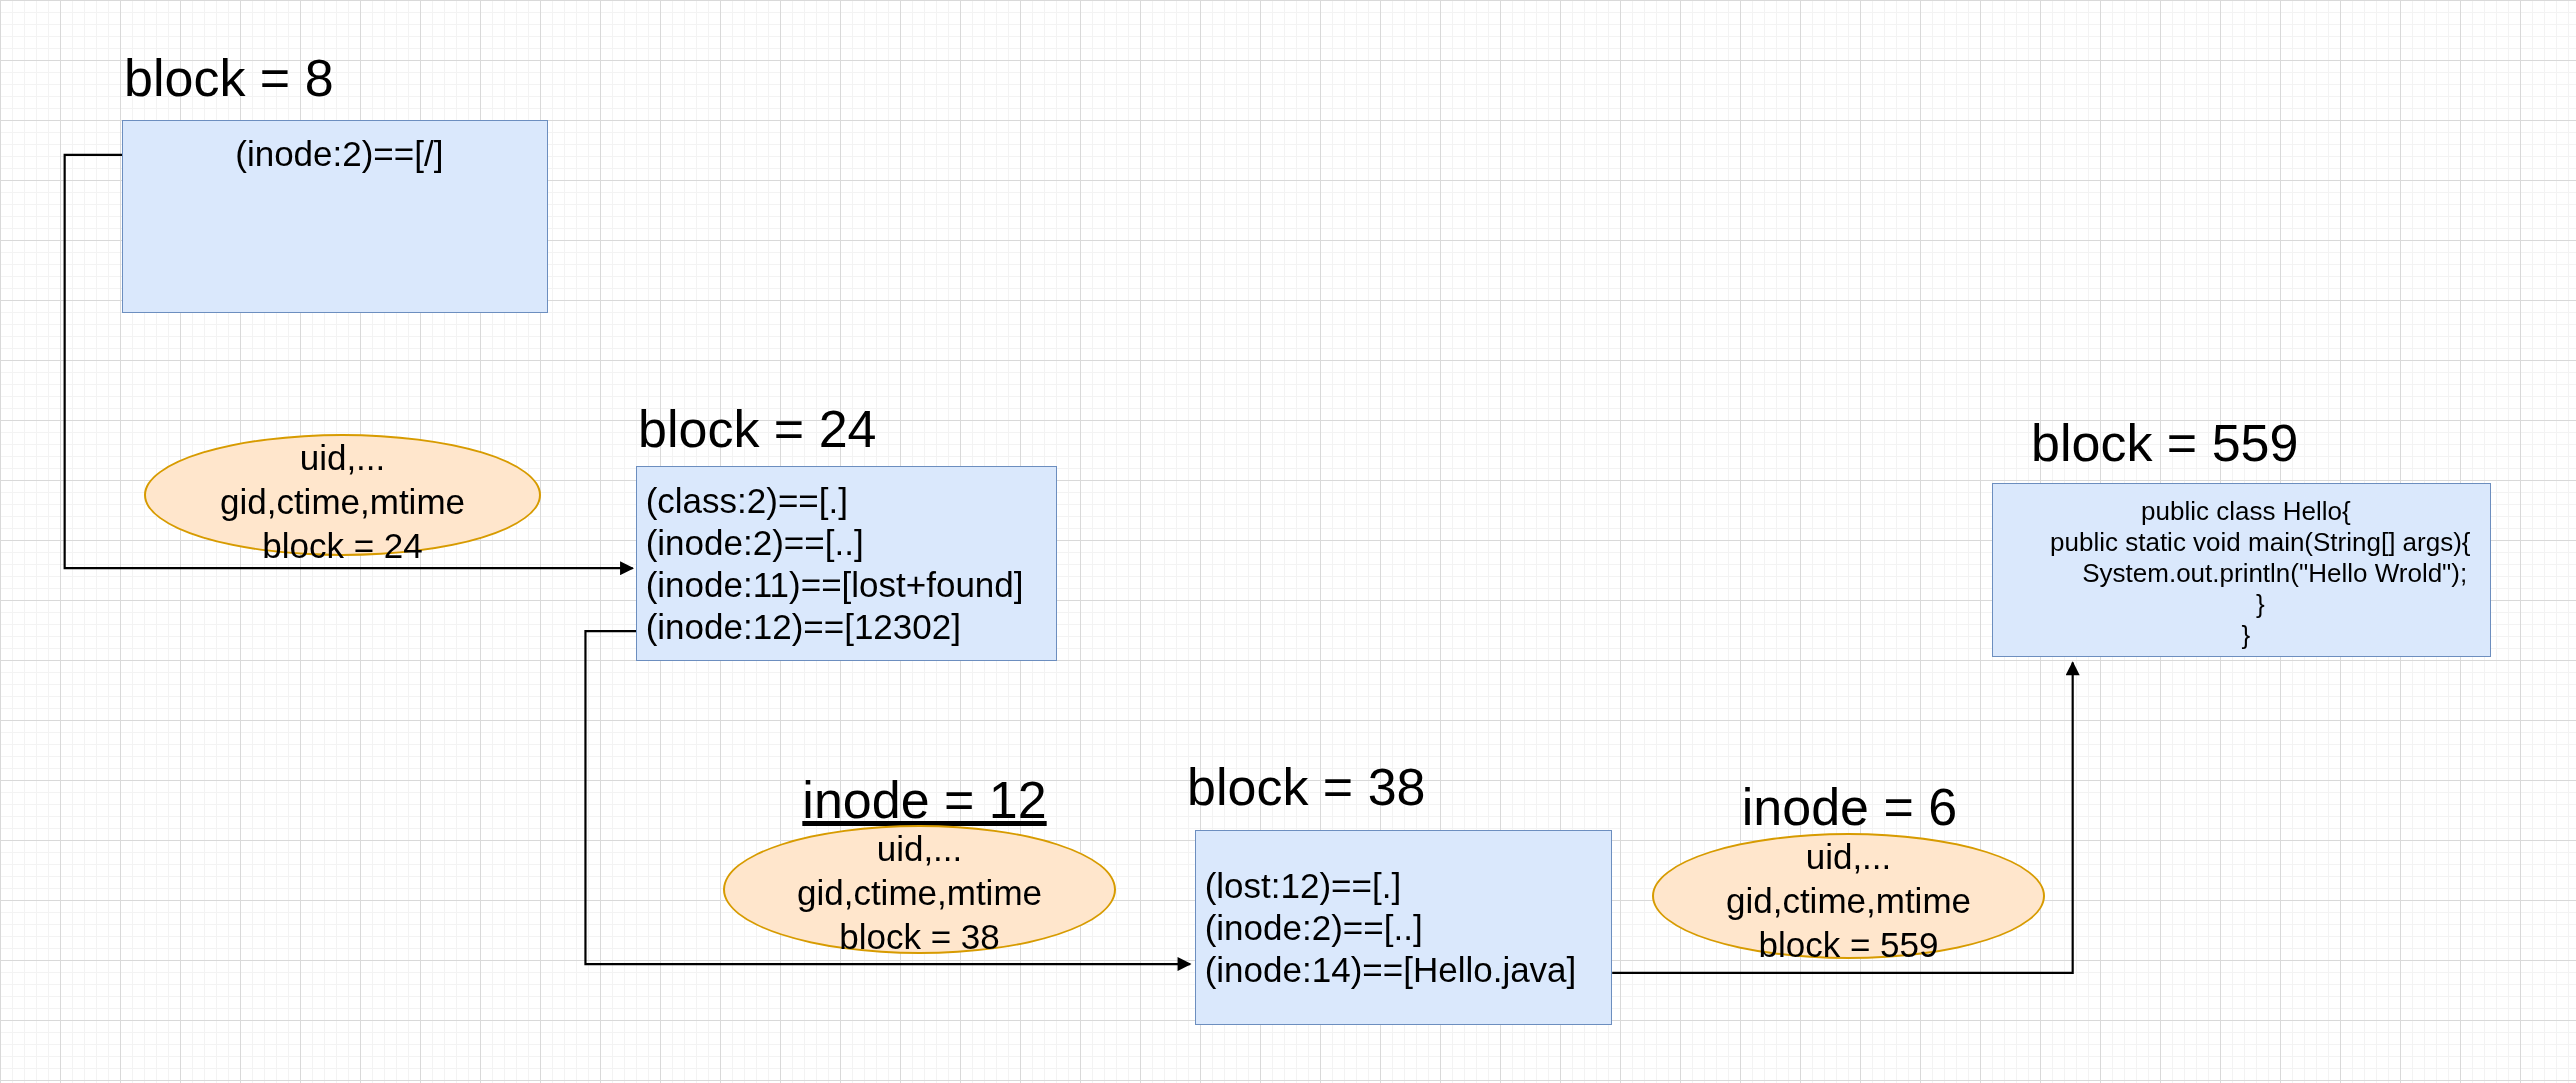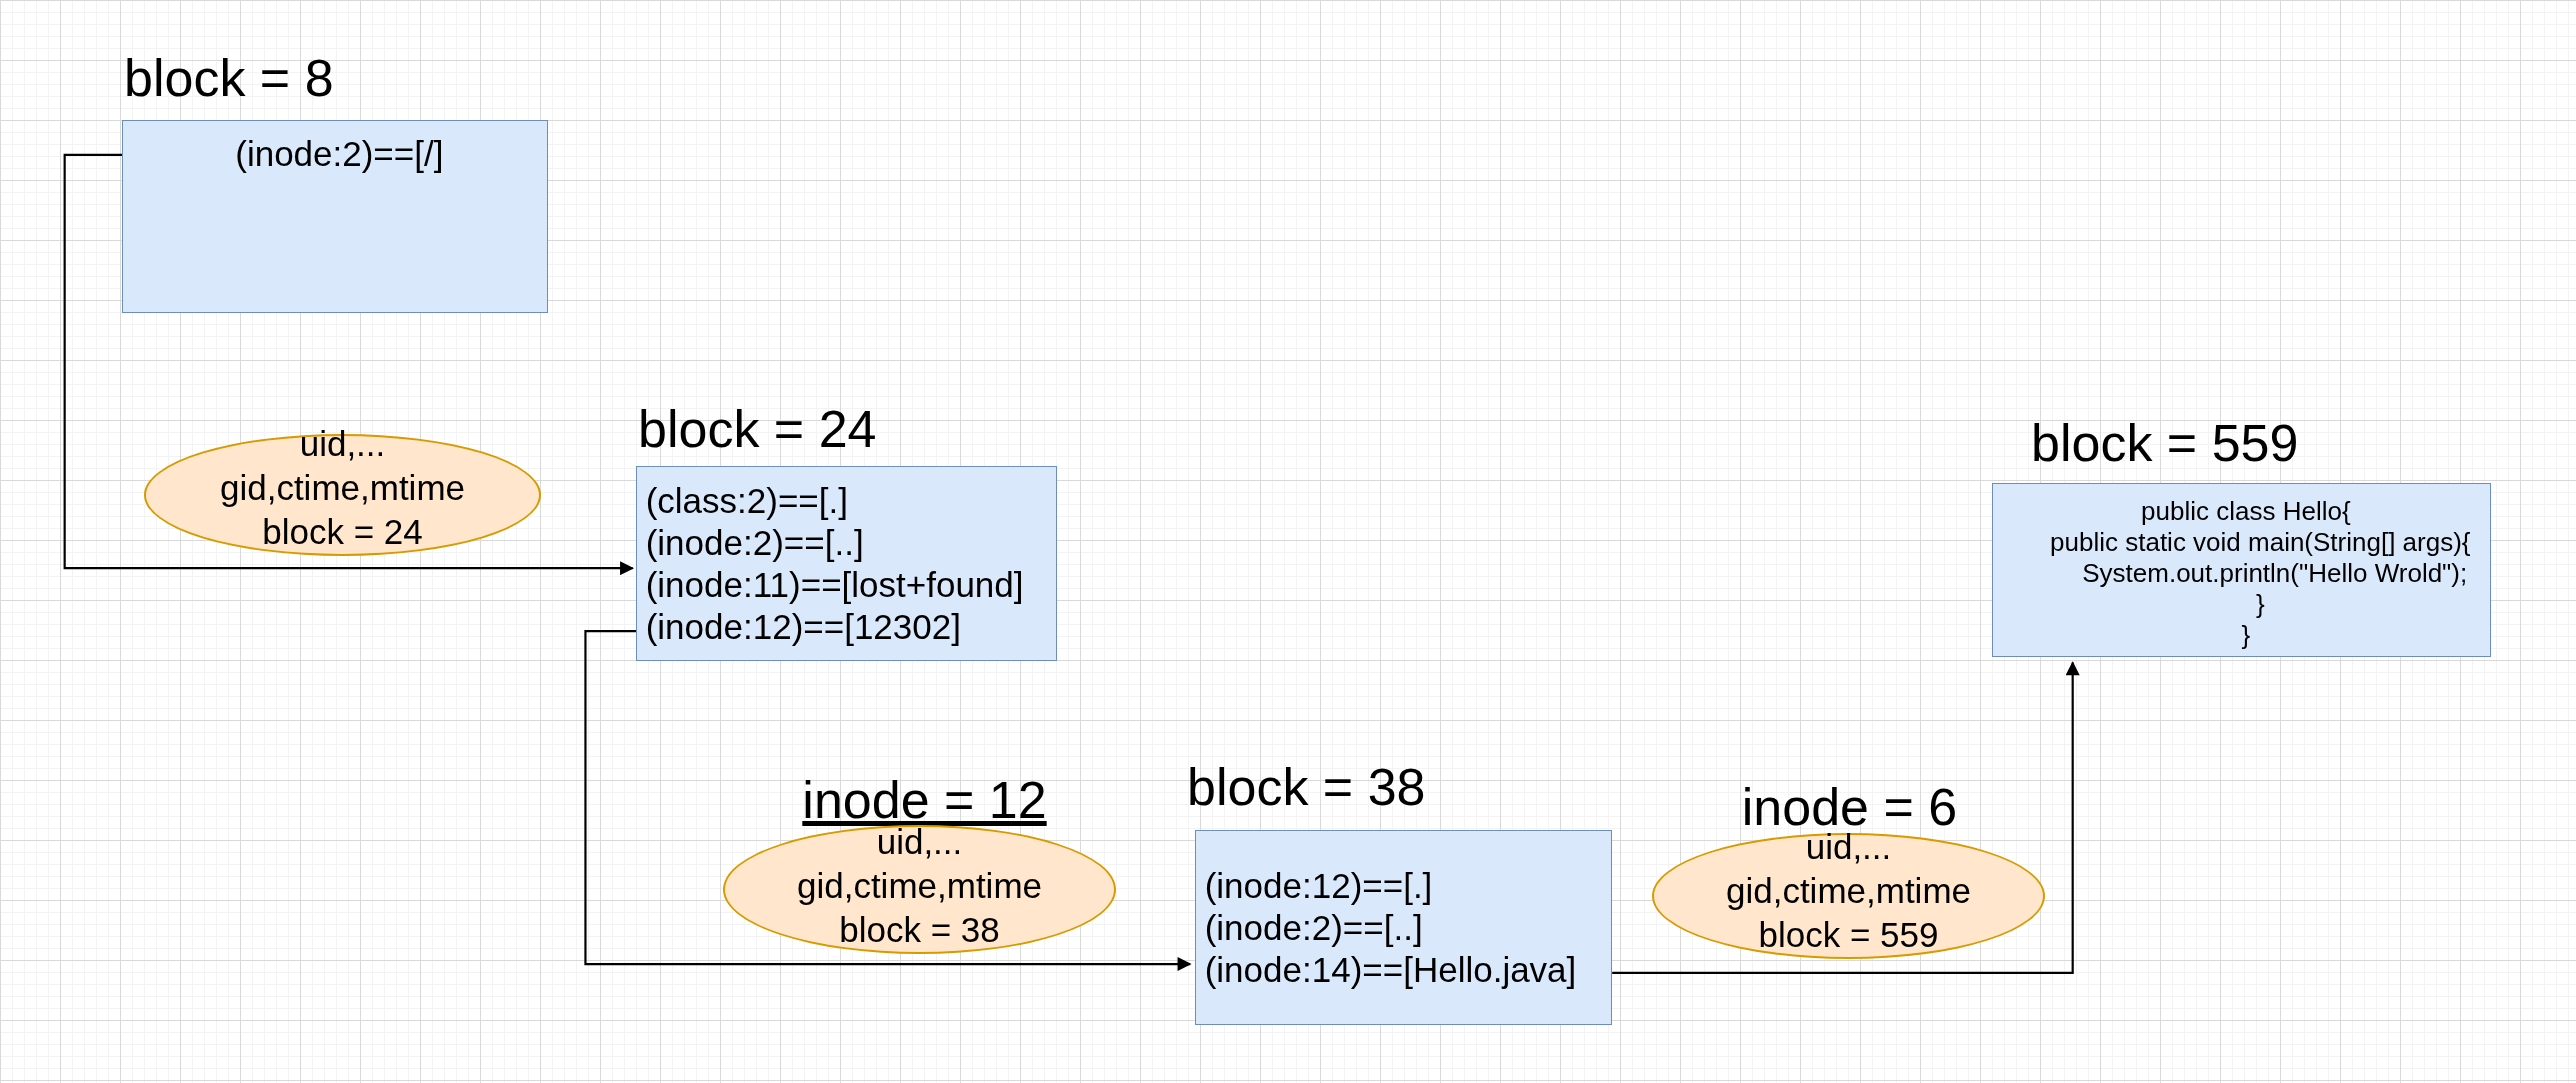--- a/index.html
+++ b/index.html
@@ -52,21 +52,21 @@
     padding-left: 8.7px;
     white-space: pre;
   }
   .inode-ellipse {
     box-sizing: border-box;
     background: #ffe6cc;
     border: 2.2px solid #d79b00;
     border-radius: 50%;
     display: flex;
     flex-direction: column;
-    justify-content: flex-end;
+    justify-content: flex-start;
     align-items: center;
     text-align: center;
   }
   .ellipse-line {
     font-size: 35px;
     line-height: 44px;
     white-space: nowrap;
   }
   #arrows {
     position: absolute;
@@ -116,21 +116,21 @@
 
   <div class="abs shape-title centered" style="left:706px; top:771px; width:437px;text-decoration:underline;">inode = 12</div>
   <div class="abs inode-ellipse" style="left:723px; top:825px; width:393px; height:129px;">
     <div class="ellipse-line">uid,...</div>
     <div class="ellipse-line">gid,ctime,mtime</div>
     <div class="ellipse-line">block = 38</div>
   </div>
 
   <div class="abs shape-title" style="left:1187px; top:758px;">block = 38</div>
   <div class="abs block-box valign-middle" style="left:1195px; top:830px; width:417px; height:195px;">
-    <div class="box-line">(inode:12)==[.]</div>
+    <div class="box-line">(lost:12)==[.]</div>
     <div class="box-line">(inode:2)==[..]</div>
     <div class="box-line">(inode:14)==[Hello.java]</div>
   </div>
 
   <div class="abs shape-title centered" style="left:1631px; top:778px; width:437px;">inode = 6</div>
   <div class="abs inode-ellipse" style="left:1652px; top:833px; width:393px; height:126px;">
     <div class="ellipse-line">uid,...</div>
     <div class="ellipse-line">gid,ctime,mtime</div>
     <div class="ellipse-line">block = 559</div>
   </div>

